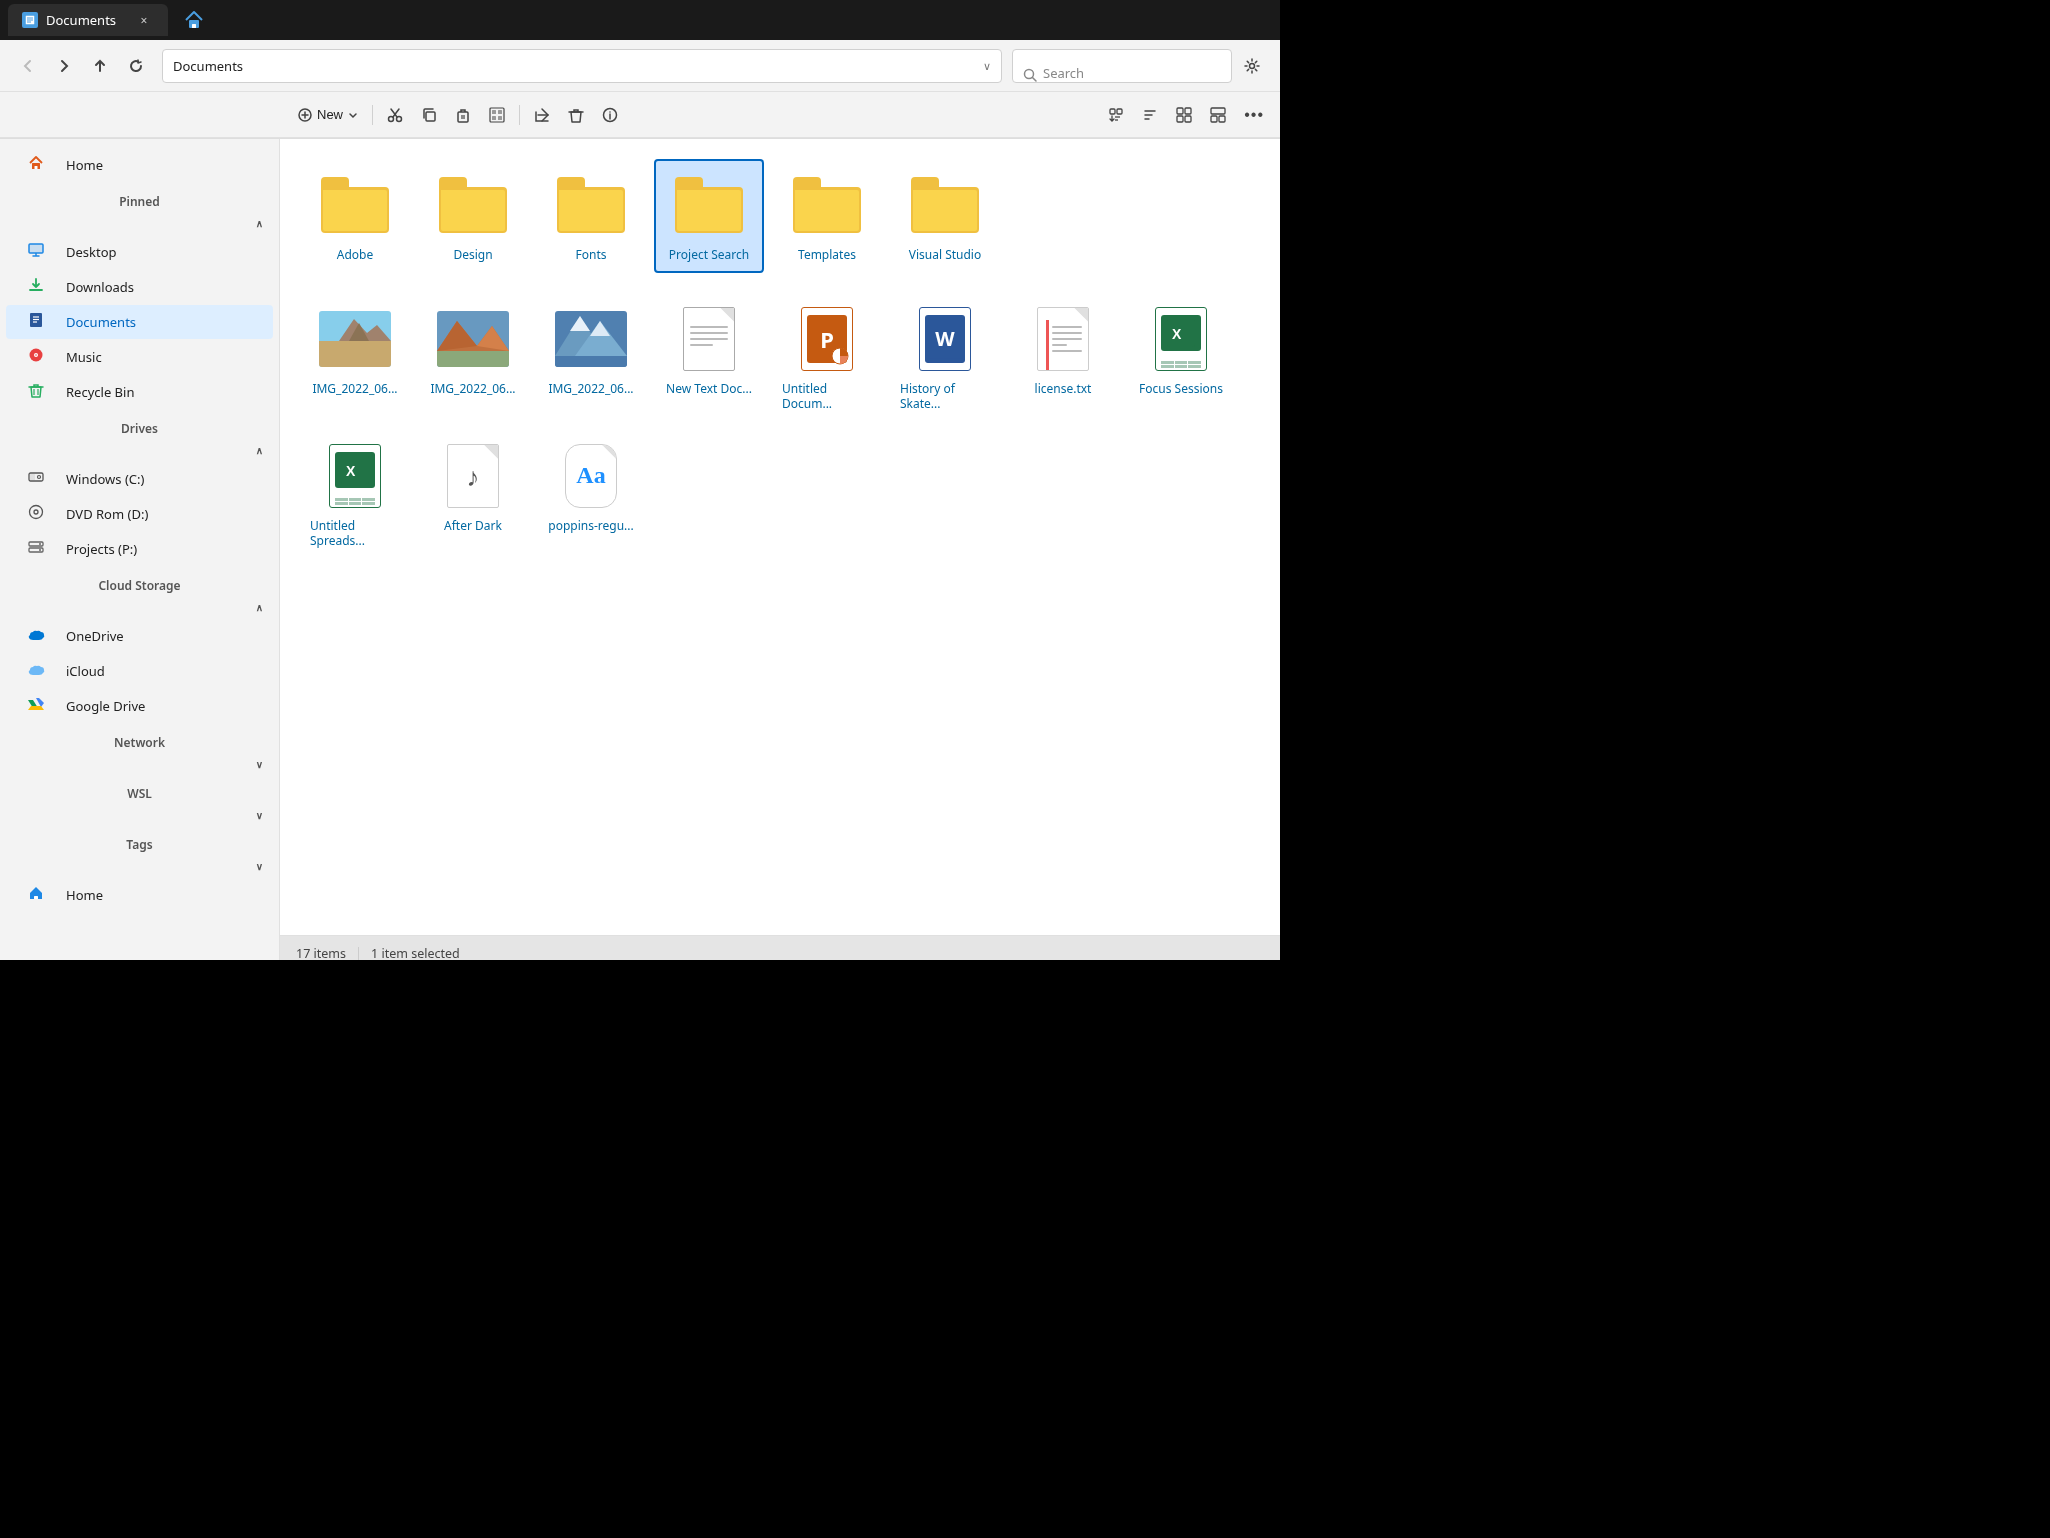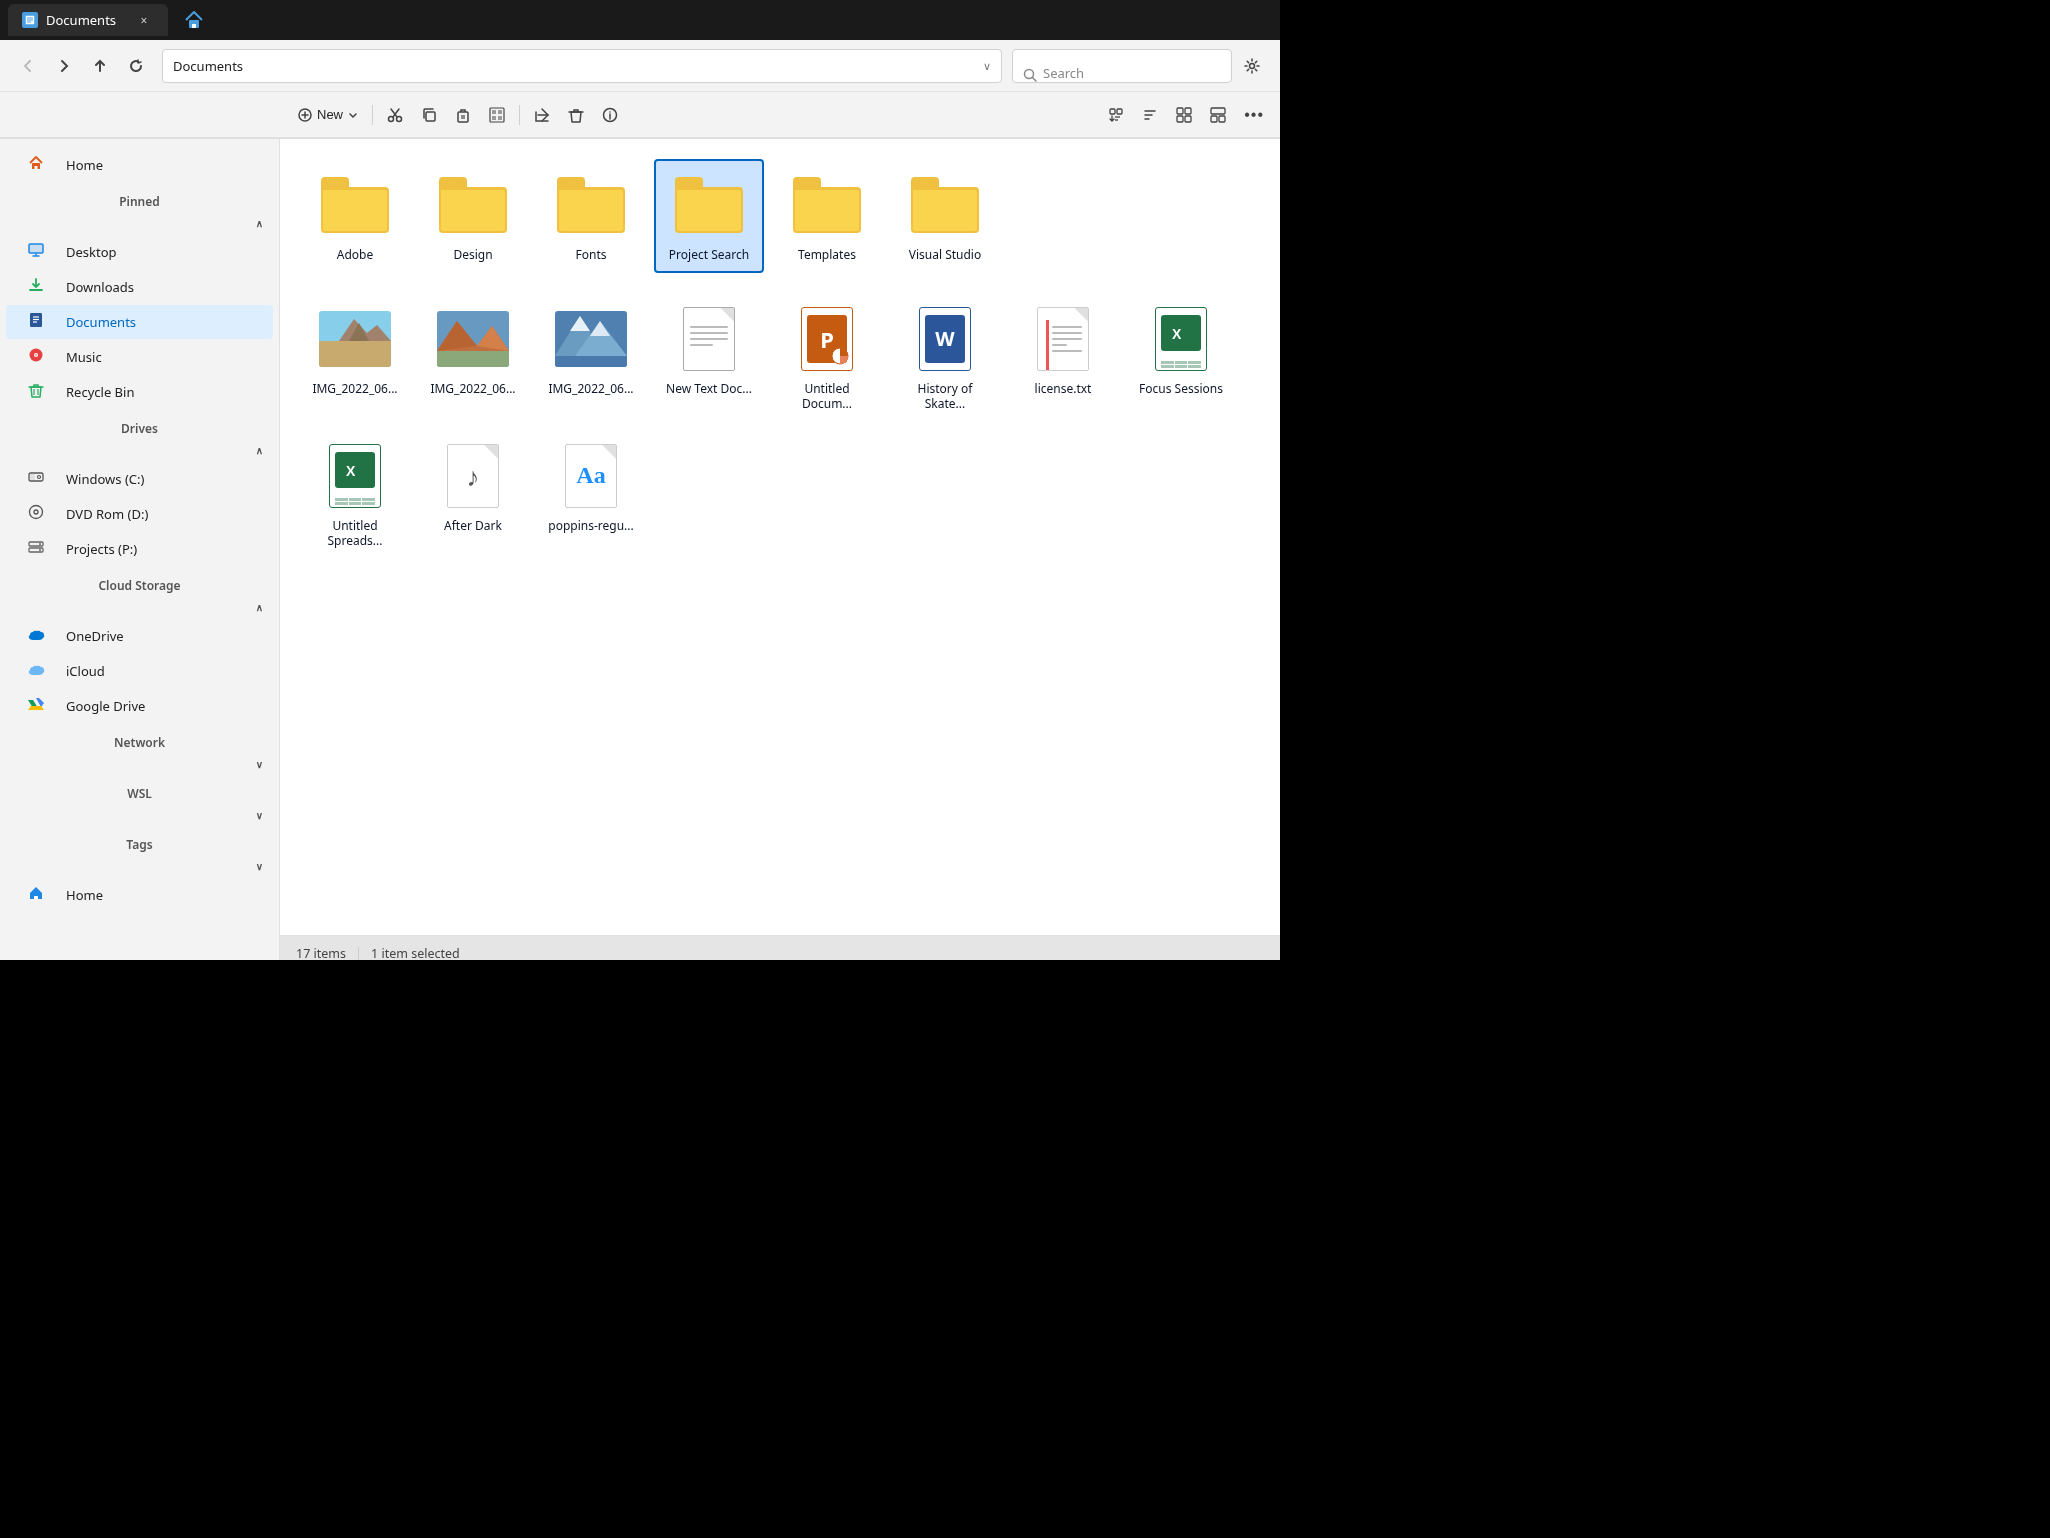--- a/index.html
+++ b/index.html
@@ -236,22 +236,22 @@
     .file-icon-container {
       width: 72px;
       height: 72px;
       display: flex;
       align-items: center;
       justify-content: center;
       margin-bottom: 6px;
     }
     .file-label {
       font-size: 12px;
-      text-align: center;
-      color: #0f172a;
+      text-align: left;
+      color: #0369a1;
       word-break: break-word;
       line-height: 1.3;
       max-width: 100px;
     }
 
     
     .folder-icon {
       position: relative;
       width: 68px;
       height: 56px;
@@ -932,21 +932,21 @@
           <div class="file-icon-container">
             <div class="txt-icon music-icon" style="width:52px; height:64px; font-size:26px; color:#555; border-color:#ccc;">
               ♪
             </div>
           </div>
           <div class="file-label">After Dark</div>
         </div>
 
         <div class="file-item">
           <div class="file-icon-container">
-            <div class="txt-icon" style="width:52px; height:64px; border-color:#ccc; display:flex; align-items:center; justify-content:center;">
+            <div class="txt-icon" style="width:52px; height:64px; border-color:#ccc; display:flex; align-items:center; justify-content:center;border-radius:15px;">
               <span style="font-size:24px; color:#1e90ff; font-weight:600; font-family:Georgia,serif;">Aa</span>
             </div>
           </div>
           <div class="file-label">poppins-regu...</div>
         </div>
 
       </div>
     </div>
 
     <div class="status-bar">

